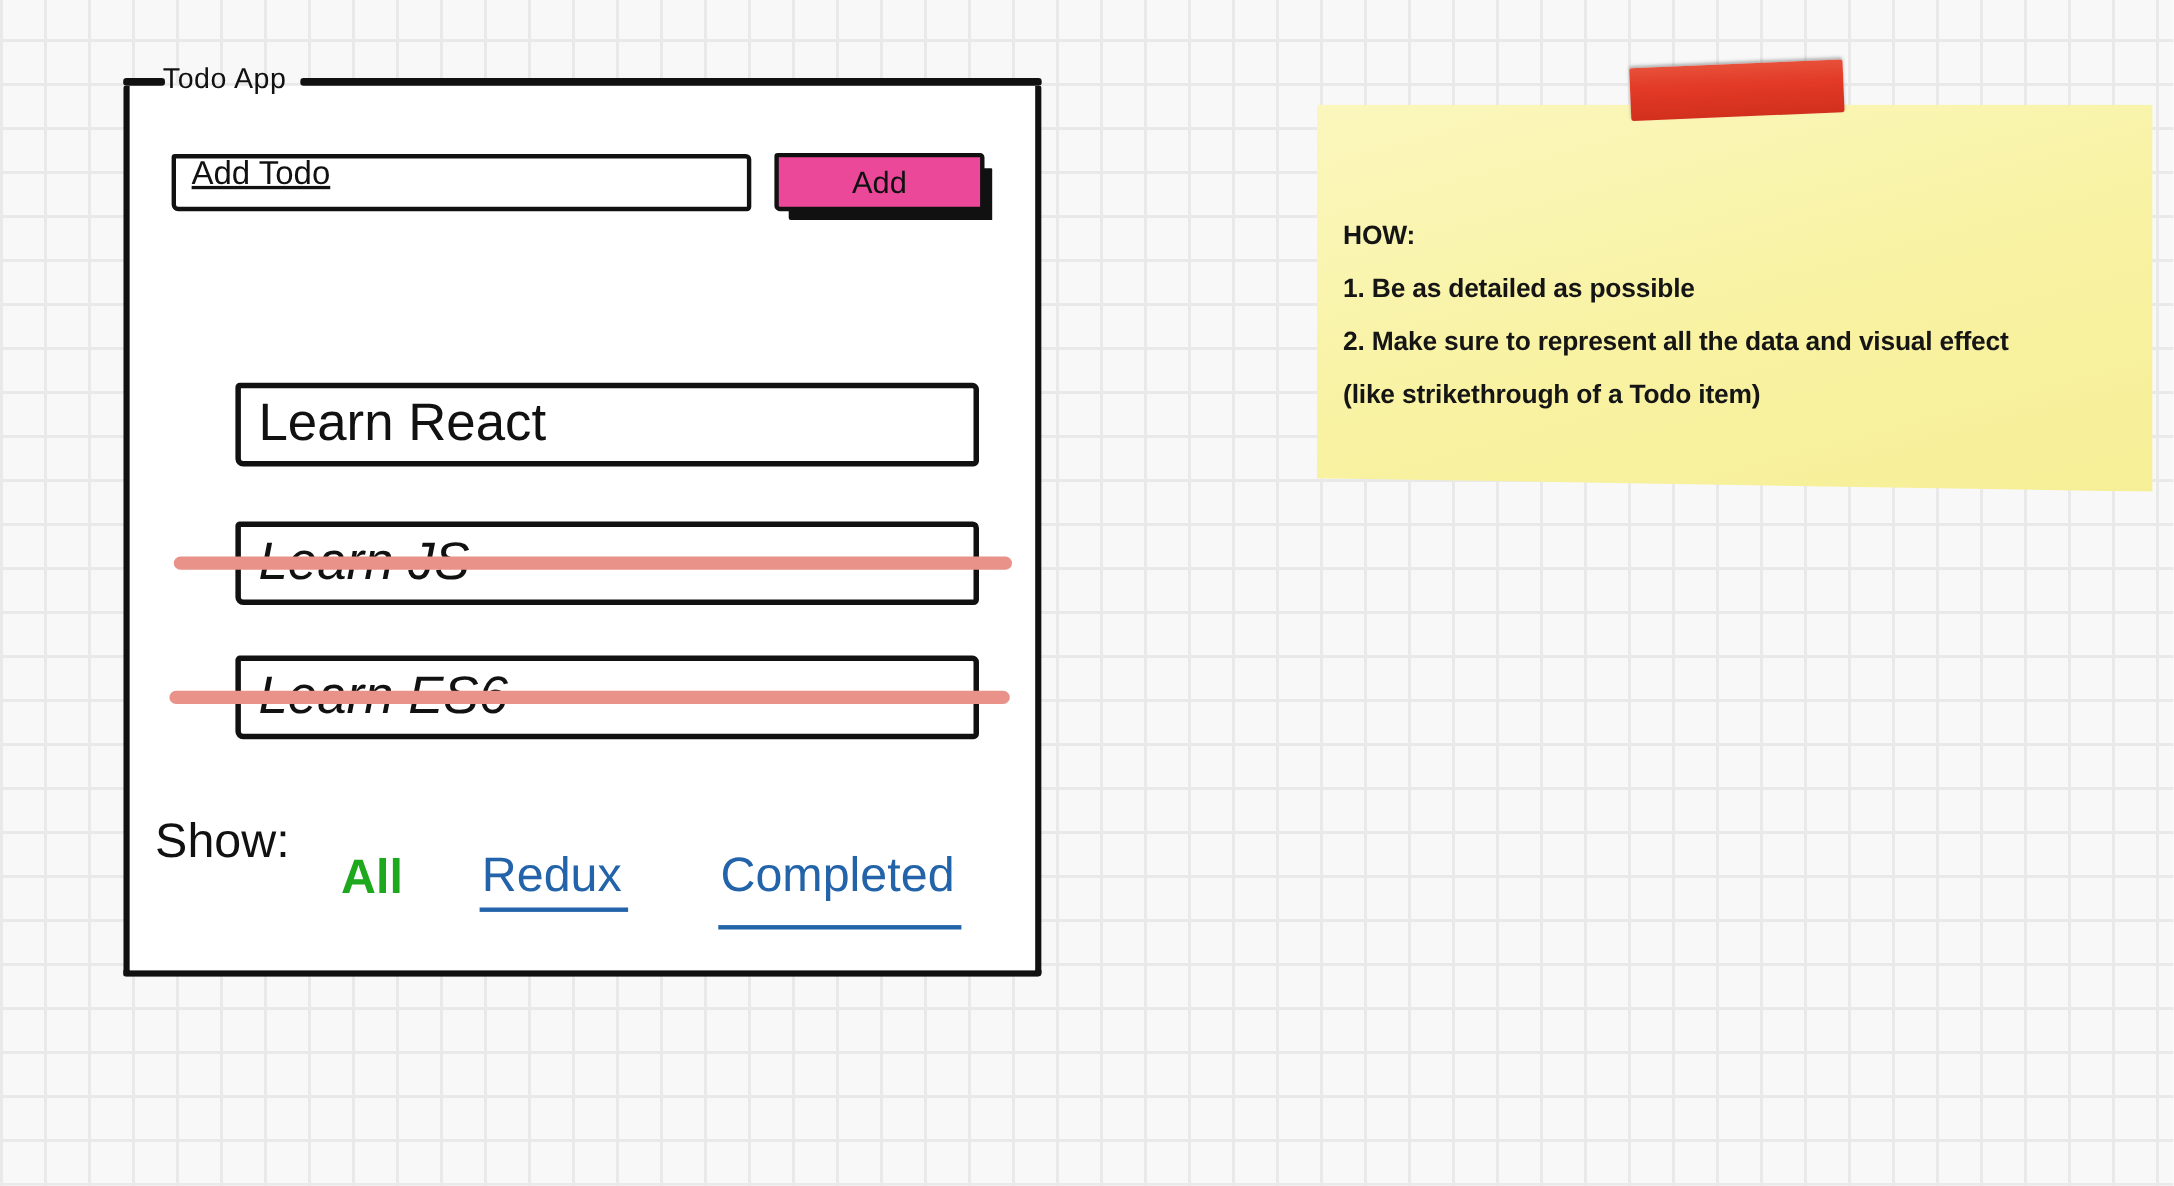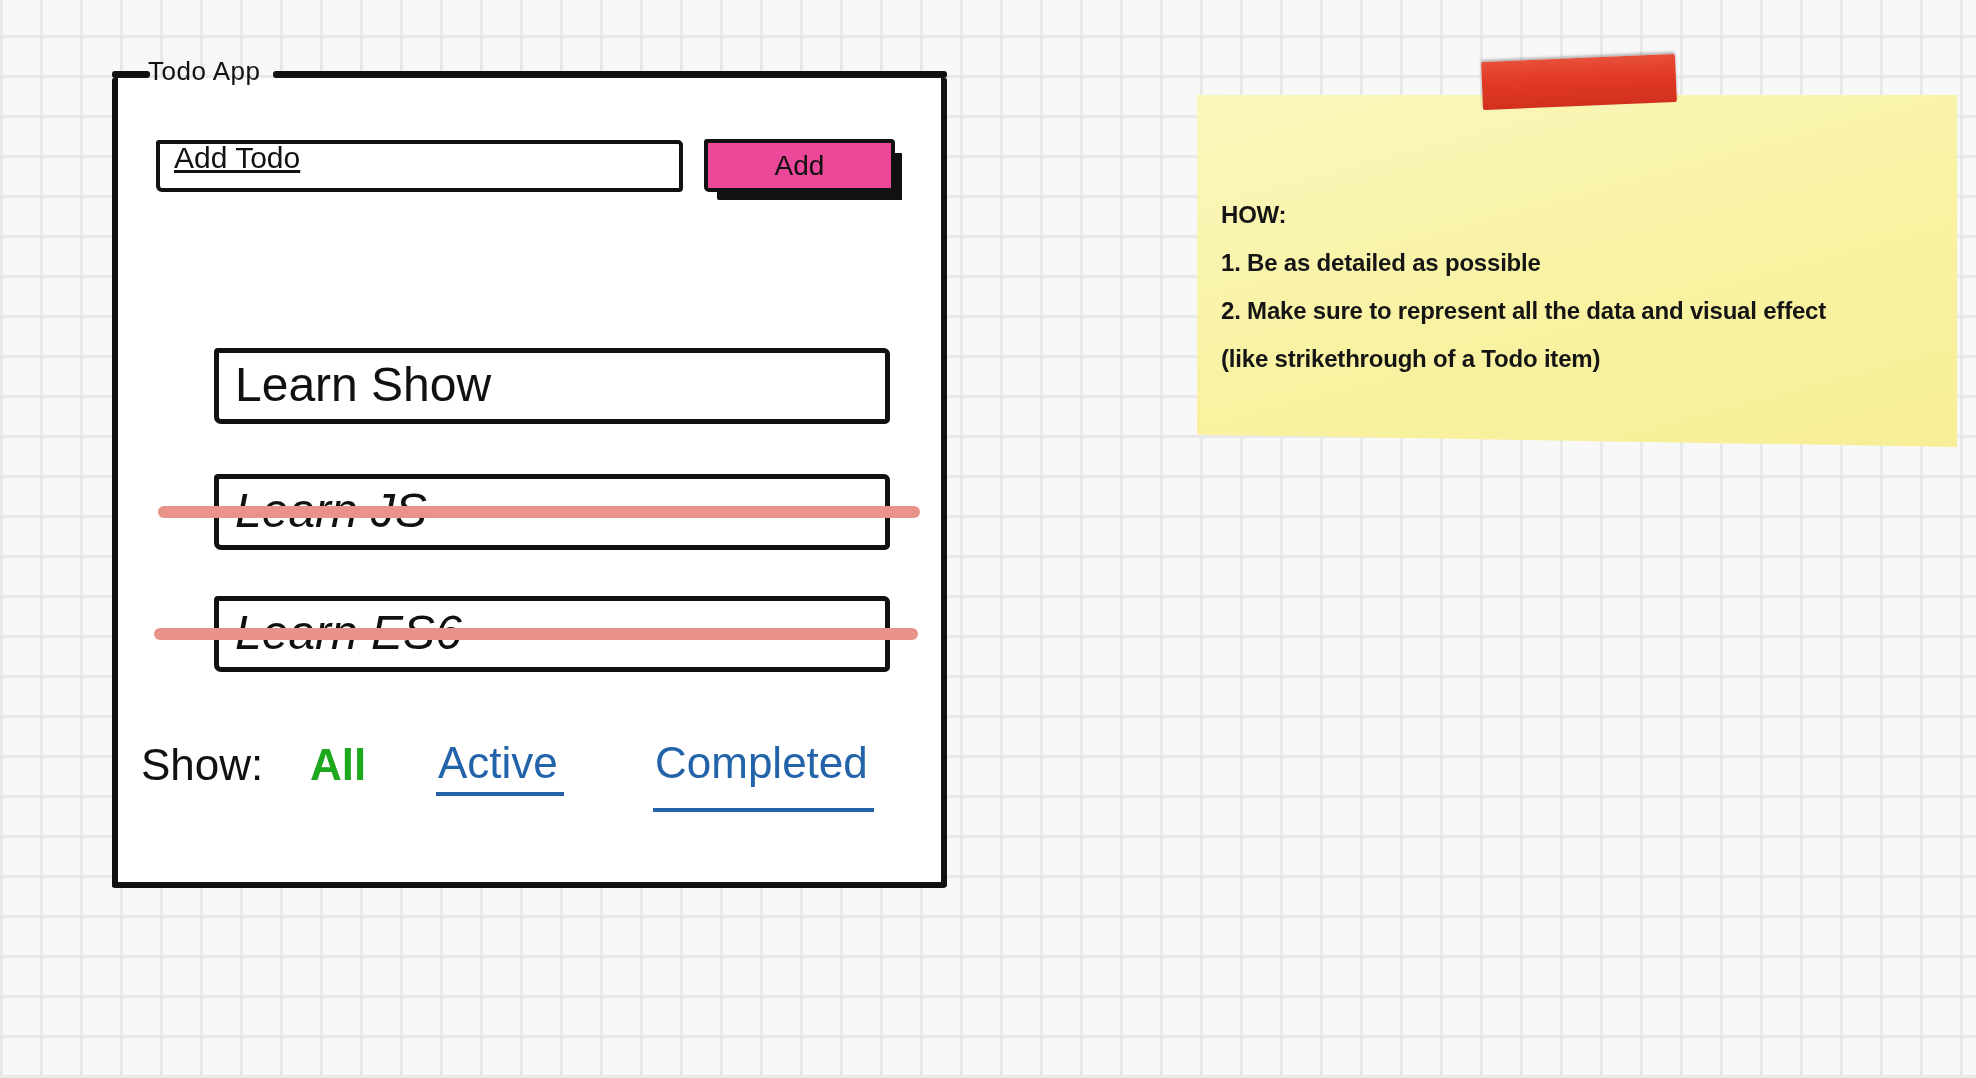--- a/index.html
+++ b/index.html
@@ -43,21 +43,21 @@
   }
   .t0{top:162px}.t1{top:270px}
   .t2{top:396px;font-style:italic}.t3{top:518px;font-style:italic}
 
   .strike{position:absolute;height:12px;border-radius:8px;background:#e8928a;z-index:3;}
   .s2{left:40px;top:428px;width:762px;}
   .s3{left:36px;top:550px;width:764px;}
 
   .filter-row{position:absolute;left:0;top:660px;width:100%;height:64px;font-size:44px;}
   .show-label{position:absolute;left:23px;top:2px;}
-  .f-link{cursor:pointer;text-decoration:none;}
+  .f-link{cursor:pointer;text-decoration:none;margin-top:33px;}
   .f-all{position:absolute;left:192px;top:2px;color:#1ea81e;font-weight:bold;}
   .f-active{position:absolute;left:318px;top:0;color:#2263a9;border-bottom:4px solid #2263a9;padding:0 6px 4px 2px;}
   .f-completed{position:absolute;left:535px;top:0;color:#2263a9;border-bottom:4px solid #2263a9;padding:0 6px 20px 2px;}
 
   
   .sticky-group{position:absolute;left:1197px;top:58px;width:760px;height:392px;}
   .note{
     position:absolute;left:0;top:37px;width:760px;height:352px;
     background:linear-gradient(165deg,#fbf7bd 0%,#f8f2a2 55%,#f7ef97 100%);
     clip-path:polygon(0 0,100% 0,100% 100%,0 96.5%);
@@ -82,31 +82,31 @@
     <span class="top-seg seg-a"></span>
     <span class="top-seg seg-b"></span>
     <span class="frame-label">Todo App</span>
 
     <input class="todo-input" value="Add Todo" style="">
 
     <button class="add-btn">
       <span>Add</span>
     </button>
 
-    <div class="todo-box t1">Learn Show</div>
+    <div class="todo-box t1">Learn React</div>
     <div class="todo-box t2">Learn JS</div>
     <div class="todo-box t3">Learn ES6</div>
 
     <div class="strike s2"></div>
     <div class="strike s3"></div>
 
     <div class="filter-row">
       <span class="show-label">Show:</span>
       <a class="f-link f-all">All</a>
-      <a class="f-link f-active">Active</a>
+      <a class="f-link f-active">Redux</a>
       <a class="f-link f-completed">Completed</a>
     </div>
   </section>
 
   <div class="sticky-group">
     <div class="note">
       <div class="note-text">
         <div class="note-line"></div>
         <div class="note-line">HOW:</div>
         <div class="note-line">1. Be as detailed as possible</div>

